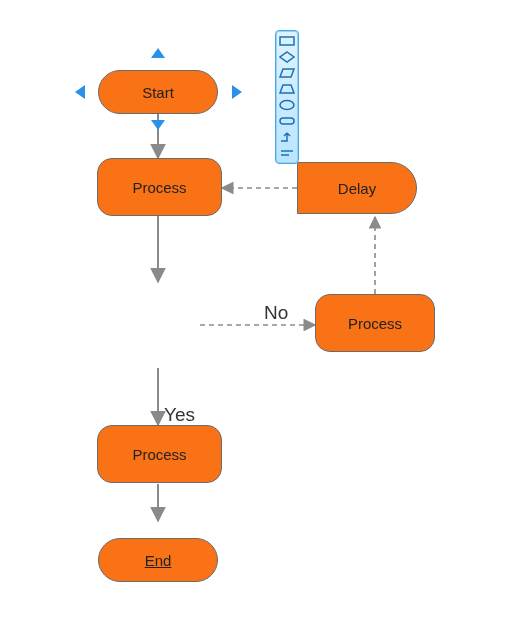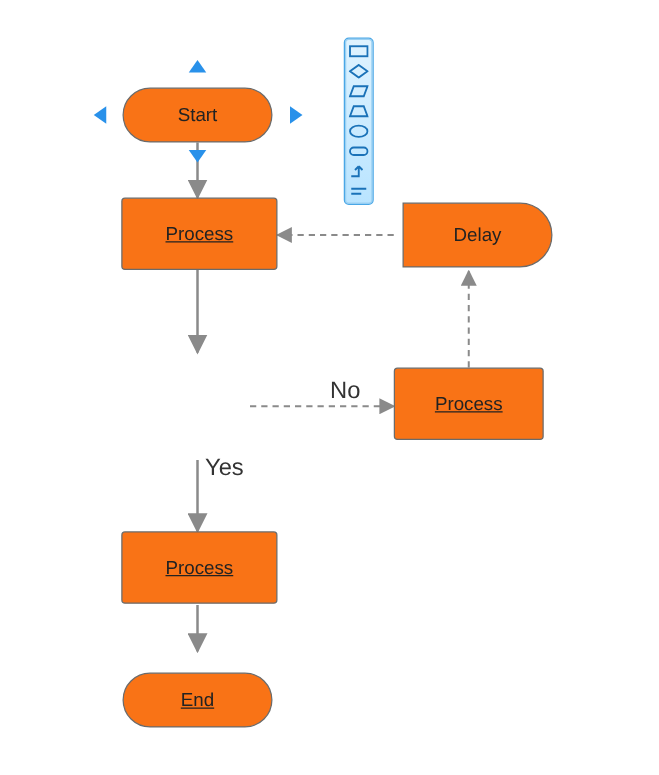--- a/index.html
+++ b/index.html
@@ -1,19 +1,19 @@
 <!DOCTYPE html>
 <html><head>
 <meta charset="utf-8">
 <style>
   html, body { margin: 0; padding: 0; width: 527px; height: 620px; background: #fff; font-family: Arial, Helvetica, sans-serif; }
   #stage { position: relative; width: 527px; height: 620px; }
   .node { position: absolute; background: #f97316; border: 1px solid #6b6b6b; display: flex; align-items: center; justify-content: center; font-size: 15px; color: #222; box-sizing: border-box; }
   .terminator { border-radius: 22px; height: 44px; }
-  .process { border-radius: 3px; text-decoration: underline; }
+  .process { border-radius: 15px; }
   .delay { border-top-right-radius: 26px; border-bottom-right-radius: 26px; }
   .decision { position: absolute; }
   .decision-shape { position: absolute; inset: 0; transform: rotate(45deg); border: 1px solid #6b6b6b; background: #fff; }
   .decision-label { position: absolute; inset: 0; display: flex; align-items: center; justify-content: center; font-size: 15px; color: #222; }
   .edge-label { position: absolute; font-size: 19px; color: #333; }
   svg.edges { position: absolute; inset: 0; width: 527px; height: 620px; pointer-events: none; }
   .sel-tri { position: absolute; width: 0; height: 0; }
   .tri-up { border-left: 7px solid transparent; border-right: 7px solid transparent; border-bottom: 10px solid #2991ea; }
   .tri-down { border-left: 7px solid transparent; border-right: 7px solid transparent; border-top: 10px solid #2991ea; }
   .tri-left { border-top: 7px solid transparent; border-bottom: 7px solid transparent; border-right: 10px solid #2991ea; }
@@ -67,26 +67,26 @@
 </div>
 
 <div class="node terminator" style="left:98px; top:538px; width:120px;text-decoration:underline;">
   <span>End</span>
 </div>
 
 <div class="node process" style="left:315px; top:294px; width:120px; height:58px;">
   <span>Process</span>
 </div>
 
-<div class="node delay" style="left:322px; top:162px; width:120px; height:52px;">
+<div class="node delay" style="left:297px; top:162px; width:120px; height:52px;">
   <span>Delay</span>
 </div>
 
 <div class="edge-label" style="left:264px; top:302px;">No</div>
-<div class="edge-label" style="left:164px; top:364px;text-align:right;">Yes</div>
+<div class="edge-label" style="left:164px; top:404px;text-align:right;">Yes</div>
 
 <div class="toolbar" style="left:275px; top:30px;">
   <div class="tool">
     <svg width="16" height="12">
           <rect x="1" y="2" width="14" height="8" fill="none" stroke="#1a72b8" stroke-width="1.5"></rect>
         </svg>
   </div>
   <div class="tool">
     <svg width="16" height="12">
           <polygon points="8,1 15,6 8,11 1,6" fill="none" stroke="#1a72b8" stroke-width="1.5"></polygon>

